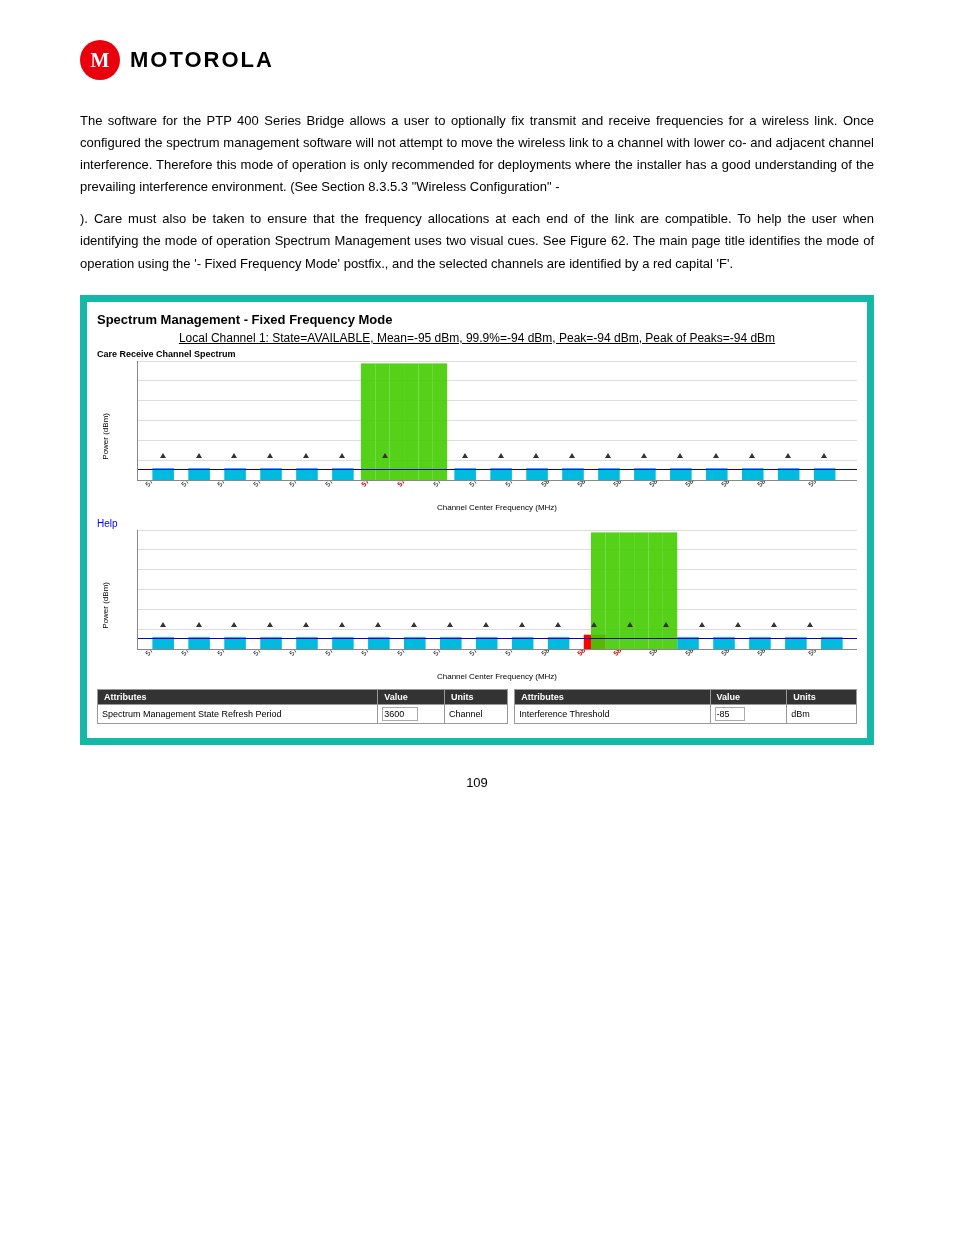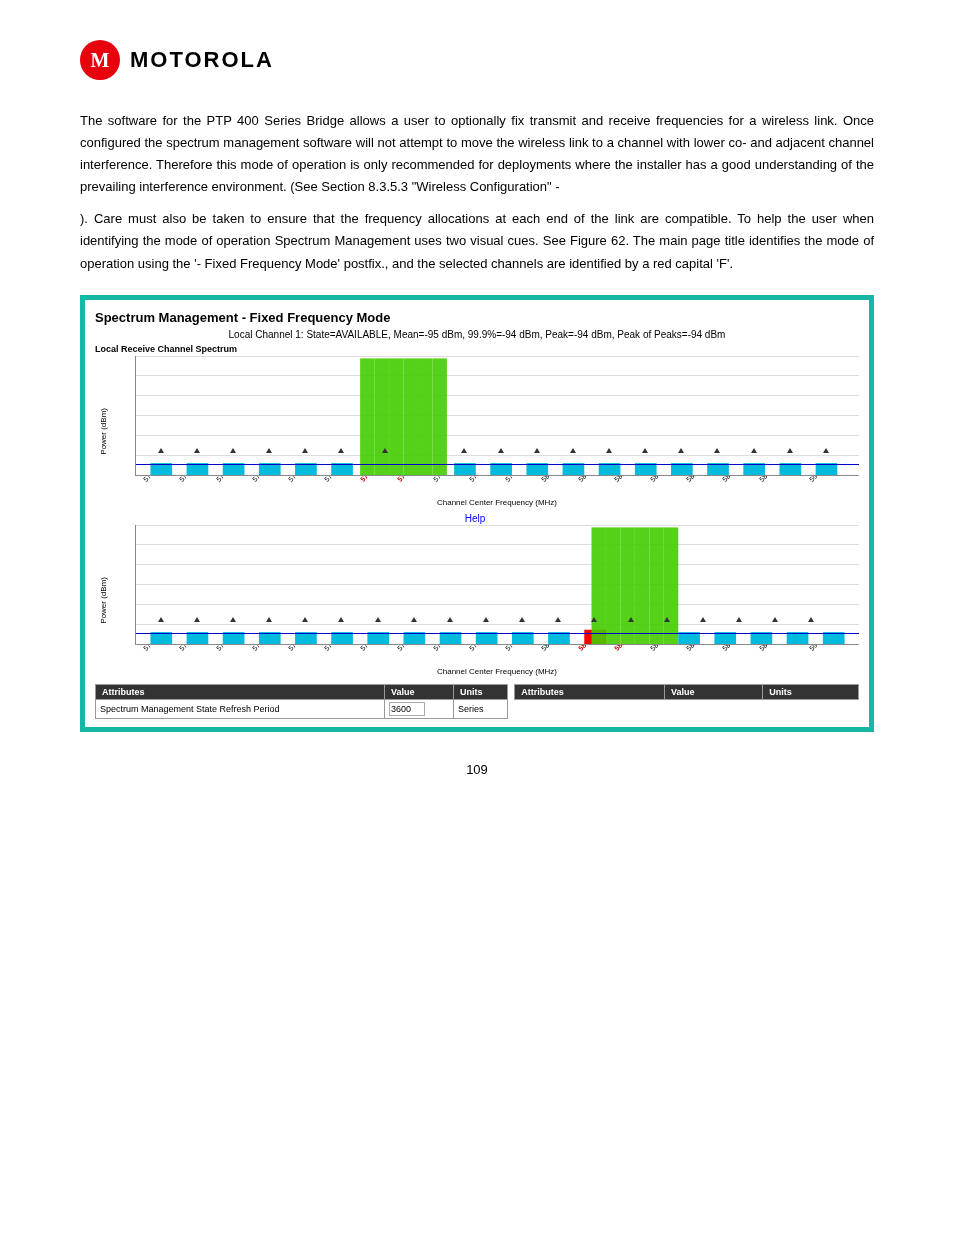--- a/index.html
+++ b/index.html
@@ -49,36 +49,37 @@
       margin-bottom: 16px;
     }
     .body-text {
       font-size: 13px;
       line-height: 1.7;
       text-align: justify;
       color: #000;
       margin-bottom: 10px;
     }
     .figure-box {
-      border: 5px solid #14b8a6;
+      border: 7px solid #14b8a6;
       margin: 20px 0;
-      padding: 10px 10px 8px 10px;
+      padding: 10px 10px 14px 10px;
       background: #fff;
     }
     .figure-title {
       font-size: 13px;
       font-weight: bold;
       margin-bottom: 4px;
       color: #000;
     }
     .chart-status-bar {
-      font-size: 10px;
+      font-size: 12px;
       text-align: center;
       color: #000;
       margin-bottom: 4px;
+      text-decoration: underline;
     }
     .chart-section-label {
       font-size: 9px;
       font-weight: bold;
       color: #000;
       margin-bottom: 2px;
     }
     .attr-table {
       border-collapse: collapse;
       font-size: 9px;
@@ -136,21 +137,21 @@
 
 
   <p class="body-text">The software for the PTP 400 Series Bridge allows a user to optionally fix transmit and receive frequencies for a wireless link. Once configured the spectrum management software will not attempt to move the wireless link to a channel with lower co- and adjacent channel interference. Therefore this mode of operation is only recommended for deployments where the installer has a good understanding of the prevailing interference environment. (See Section  8.3.5.3  "Wireless  Configuration"  -</p>
 
   <p class="body-text">    ). Care must also be taken to ensure that the frequency allocations at each end of the link are compatible. To help the user when identifying the mode of operation Spectrum Management uses two visual cues. See Figure 62. The main page title identifies the mode of operation using the '- Fixed Frequency Mode' postfix., and the selected channels are identified by a red capital 'F'.</p>
 
   <div class="figure-box">
     <div class="figure-title">Spectrum Management - Fixed Frequency Mode</div>
     <div class="chart-status-bar">Local Channel 1: State=AVAILABLE, Mean=-95 dBm, 99.9%=-94 dBm, Peak=-94 dBm, Peak of Peaks=-94 dBm</div>
 
-    <div class="chart-section-label">Local Receive Channel Spectrum</div>
+    <div class="chart-section-label">Care Receive Channel Spectrum</div>
     <div style="display:flex; margin-bottom:2px;">
 
       <div style="width:16px; display:flex; align-items:center; justify-content:center;">
         <span style="font-size:8px; writing-mode:vertical-rl; transform:rotate(180deg); color:#000;">Power (dBm)</span>
       </div>
 
       <div style="flex:1; position:relative;">
 
         <div style="position:relative; height:120px; margin-left:24px; border-left:1px solid #888; border-bottom:1px solid #888; background:#fff; overflow:hidden;">
 
@@ -234,21 +235,21 @@
           <span style="position:absolute; left:71%; font-size:7px; top:2px; transform:rotate(-45deg); transform-origin:top left;">5818</span>
           <span style="position:absolute; left:76%; font-size:7px; top:2px; transform:rotate(-45deg); transform-origin:top left;">5821</span>
           <span style="position:absolute; left:81%; font-size:7px; top:2px; transform:rotate(-45deg); transform-origin:top left;">5830</span>
           <span style="position:absolute; left:86%; font-size:7px; top:2px; transform:rotate(-45deg); transform-origin:top left;">5836</span>
           <span style="position:absolute; left:93%; font-size:7px; top:2px; transform:rotate(-45deg); transform-origin:top left;">5942</span>
         </div>
         <div style="text-align:center; font-size:8px; margin-left:24px;">Channel Center Frequency (MHz)</div>
       </div>
     </div>
 
-    <div style="text-align:center; margin-right:4px;">
+    <div style="text-align:left; margin-right:4px;">
       <a style="color:#0000FF; font-size:10px; text-decoration:none;">Help</a>
     </div>
 
     <div style="display:flex; margin-bottom:2px;">
       <div style="width:16px; display:flex; align-items:center; justify-content:center;">
         <span style="font-size:8px; writing-mode:vertical-rl; transform:rotate(180deg); color:#000;">Power (dBm)</span>
       </div>
       <div style="flex:1; position:relative;">
         <div style="position:relative; height:120px; margin-left:24px; border-left:1px solid #888; border-bottom:1px solid #888; background:#fff; overflow:hidden;">
 
@@ -347,33 +348,40 @@
             <th>Value</th>
             <th>Units</th>
           </tr>
         </thead>
         <tbody>
           <tr>
             <td>Spectrum Management State Refresh Period</td>
             <td>
               <input type="text" value="3600" style="width: 36px; font-size: 9px; border: 1px solid rgb(170, 170, 170); padding: 1px;">
             </td>
-            <td>Series</td>
+            <td>Channel</td>
           </tr>
         </tbody>
       </table>
 
       <table class="attr-table" style="flex:1;">
         <thead>
           <tr>
             <th>Attributes</th>
             <th>Value</th>
             <th>Units</th>
           </tr>
         </thead>
         <tbody>
+          <tr>
+            <td>Interference Threshold</td>
+            <td>
+              <input type="text" value="-85" style="width: 30px; font-size: 9px; border: 1px solid rgb(170, 170, 170); padding: 1px;">
+            </td>
+            <td>dBm</td>
+          </tr>
         </tbody>
       </table>
     </div>
   </div>
 
   <div class="page-number">109</div>
 </div>
 
 </body></html>

